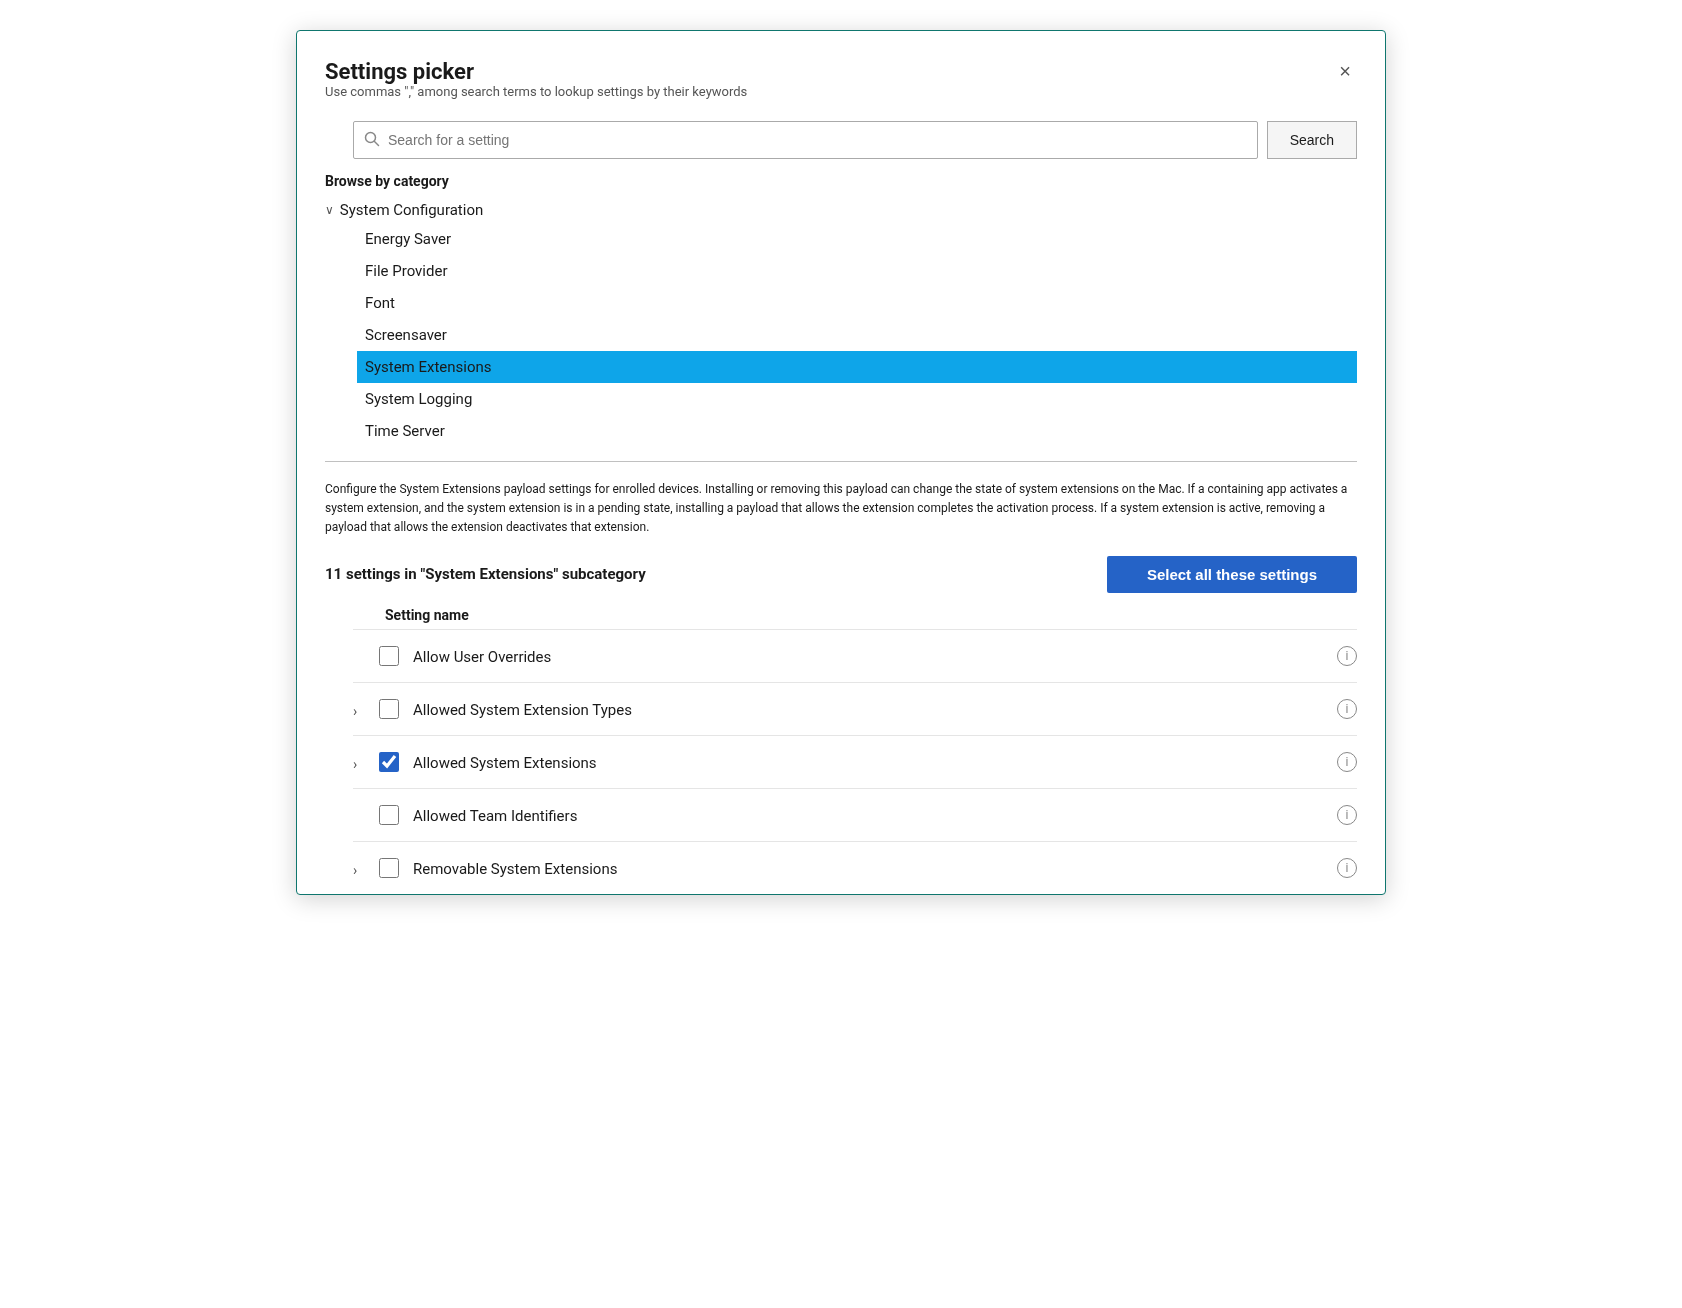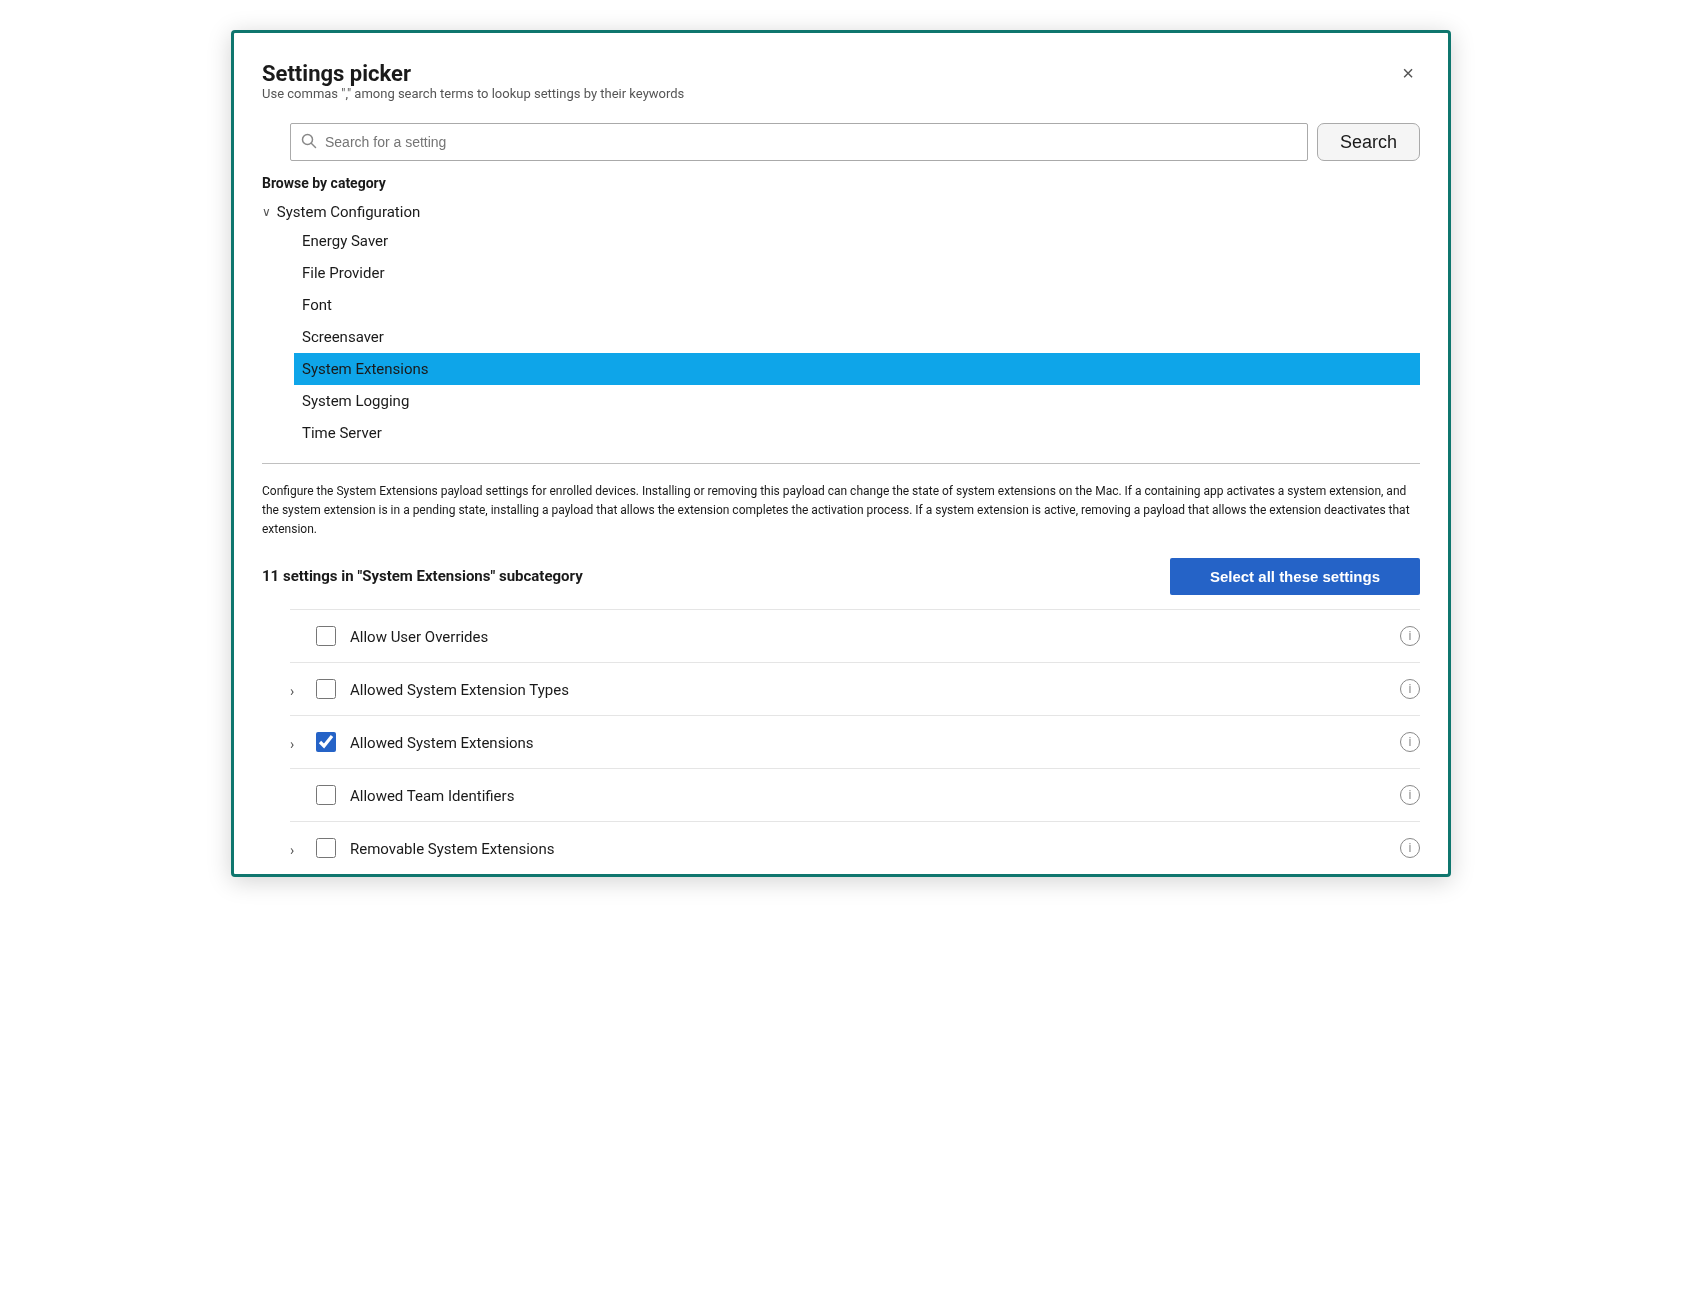--- a/index.html
+++ b/index.html
@@ -6,23 +6,23 @@
     body {
       font-family: -apple-system, BlinkMacSystemFont, "Segoe UI", Roboto, sans-serif;
       font-size: 14px;
       background: #fff;
       color: #1a1a1a;
       width: 1682px;
       min-height: 1308px;
     }
     .dialog {
       background: #fff;
-      border: 3px solid #0f766e;
+      border: 1px solid #0f766e;
       box-shadow: 0 4px 24px rgba(0,0,0,0.18);
-      width: 1220px;
+      width: 1090px;
       margin: 30px auto;
       padding: 28px 28px 0 28px;
       border-radius: 4px;
       position: relative;
     }
     .dialog-header {
       display: flex;
       justify-content: space-between;
       align-items: flex-start;
       margin-bottom: 6px;
@@ -71,24 +71,24 @@
       border: none;
       outline: none;
       font-size: 14px;
       color: #888;
       width: 100%;
       background: transparent;
     }
     .search-btn {
       background: #f5f5f5;
       border: 1px solid #aaa;
-      border-radius: 7px;
+      border-radius: 0;
       padding: 0 22px;
       height: 38px;
-      font-size: 18px;
+      font-size: 14px;
       cursor: pointer;
       color: #1a1a1a;
     }
     .browse-label {
       font-weight: 700;
       font-size: 14px;
       margin-bottom: 8px;
     }
     .category-tree {
       margin-bottom: 0;
@@ -245,20 +245,21 @@
 
   <hr class="divider">
 
   <div class="description-text">Configure the System Extensions payload settings for enrolled devices. Installing or removing this payload can change the state of system extensions on the Mac. If a containing app activates a system extension, and the system extension is in a pending state, installing a payload that allows the extension completes the activation process. If a system extension is active, removing a payload that allows the extension deactivates that extension.</div>
 
   <div class="settings-count-row">
     <span class="settings-count">11 settings in "System Extensions" subcategory</span>
     <button class="select-all-btn">Select all these settings</button>
   </div>
 
+  <div class="settings-col-label">Setting name</div>
 
   <div>
 
     <div class="setting-row">
       <span class="setting-row-expand">&nbsp;</span>
       <input type="checkbox" class="setting-row-checkbox" style="">
       <span class="setting-row-name">Allow User Overrides</span>
       <div class="info-icon">i</div>
     </div>
 

